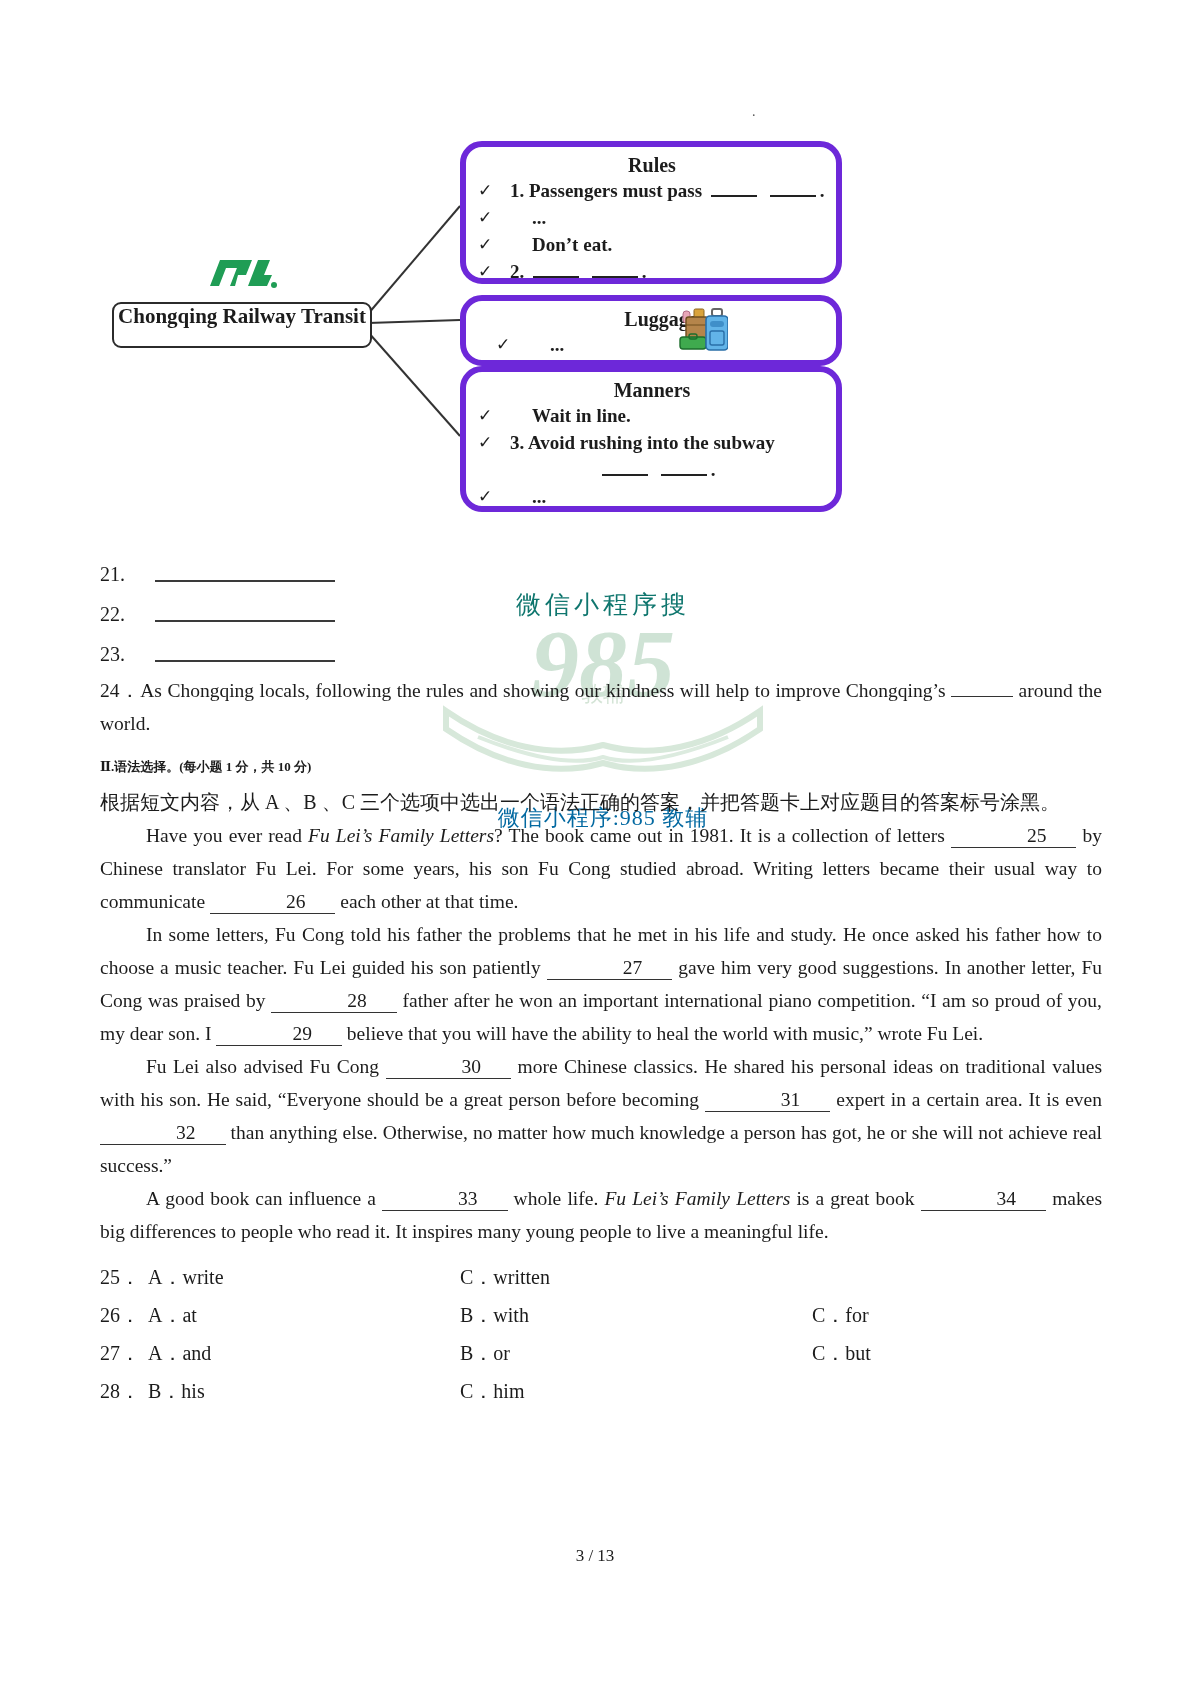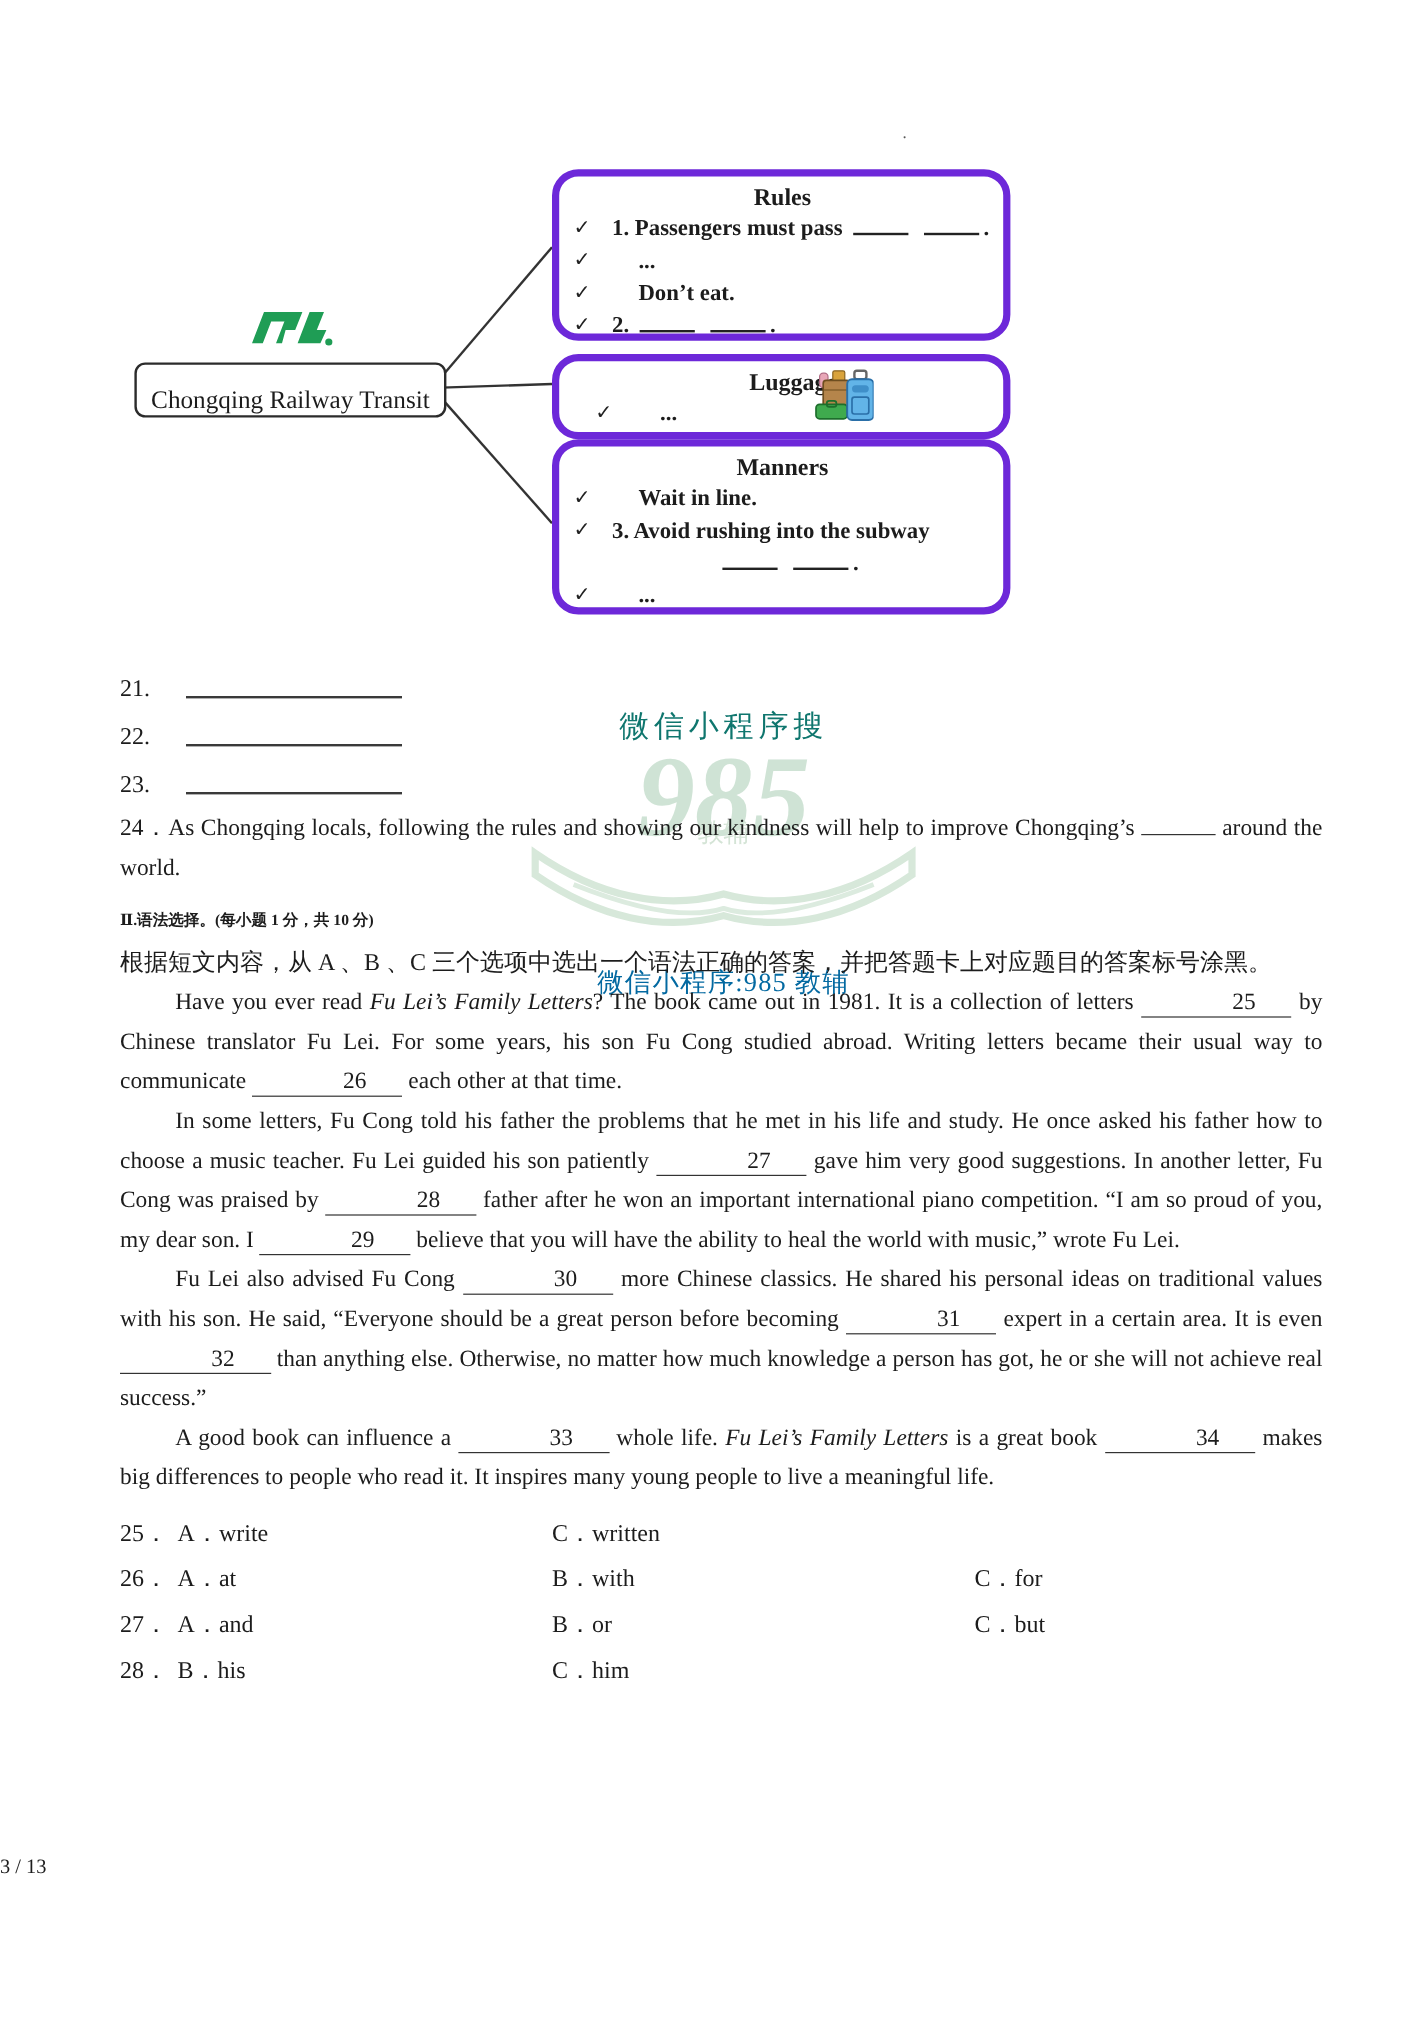--- a/index.html
+++ b/index.html
@@ -27,22 +27,22 @@
   .wm-sub{font-size:22px;color:#d4e4d6;margin-top:-26px;}
   .wm-book{margin-top:-6px;}
   .wm-line2{font-size:22px;color:#0369a1;margin-top:0px;letter-spacing:1px;}
   
   .diagram{position:relative;height:382px;margin-top:138px;}
   .diagram svg.connectors{position:absolute;left:0;top:0;z-index:0;}
   .crt-logo{position:absolute;left:108px;top:118px;}
   .source-box{
     position:absolute;left:12px;top:164px;width:256px;height:42px;
     border:2px solid #2b2b2b;border-radius:9px;background:#fff;
-    display:flex;align-items:flex-end;justify-content:center;
-    font-weight:normal;font-size:21px;z-index:2;
+    display:flex;align-items:flex-start;justify-content:center;
+    font-weight:bold;font-size:21px;z-index:2;
   }
   .dbox{
     position:absolute;left:360px;width:382px;background:#fff;
     border:6px solid #6d28d9;border-radius:22px;z-index:2;
     box-sizing:border-box;padding:6px 10px 8px 12px;
   }
   .dbox.rules{top:3px;height:143px;}
   .dbox.luggage{top:157px;height:71px;padding-left:30px;}
   .dbox.manners{top:228px;height:146px;}
   .box-title{text-align:center;font-weight:bold;font-size:20px;line-height:24px;}
@@ -68,21 +68,21 @@
     display:inline-block;border-bottom:1.6px solid #333;
     padding:0 30px;text-align:center;line-height:22px;
   }
   .sec-heading{font-weight:bold;font-size:13px;line-height:30px;margin-top:12px;
     font-family:"Liberation Serif","DejaVu Serif",serif;}
   .instruction{font-size:20px;line-height:33px;margin-top:4px;}
   
   .opts{margin-top:10px;}
   .opt-row{display:grid;grid-template-columns:48px 312px 352px auto;height:38px;align-items:center;font-size:20px;}
   
-  .footer{position:absolute;left:0;top:1546px;width:100%;text-align:left;font-size:17px;z-index:2;}
+  .footer{position:absolute;left:0;top:1546px;width:100%;text-align:center;font-size:17px;z-index:2;}
 </style>
 </head>
 <body>
 
 <div id="page">
 
   <span class="stray-dot">.</span>
 
   <div class="watermark">
     <div class="wm-line1">微信小程序搜</div>

